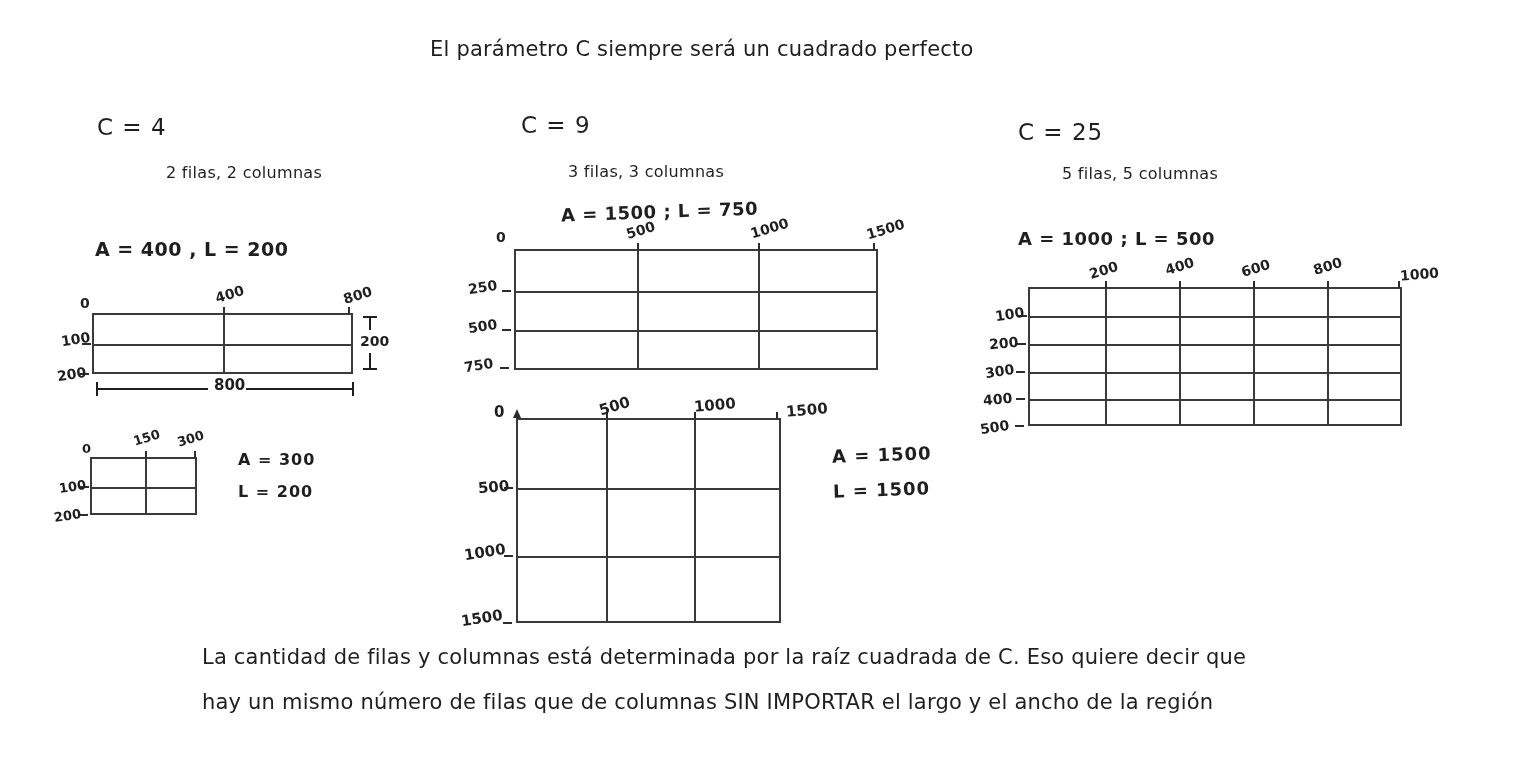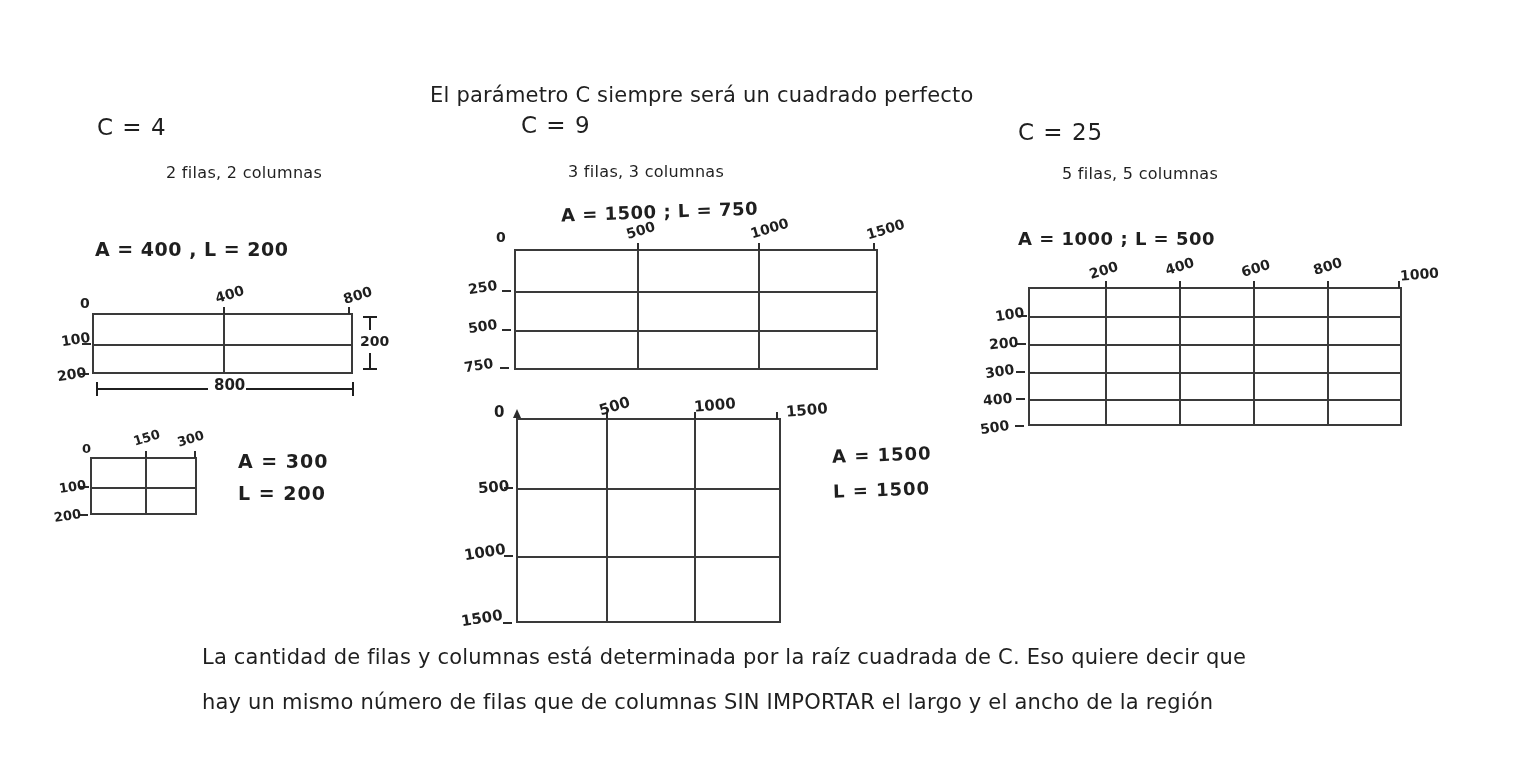--- a/index.html
+++ b/index.html
@@ -18,31 +18,31 @@
   .vline { position:absolute; top:0; bottom:0; width:2px; background:#3a3a3a; }
   .hline { position:absolute; left:0; right:0; height:2px; background:#3a3a3a; }
   .tick { position:absolute; font-size:14px; font-weight:700; line-height:1; white-space:nowrap; }
   .tick-sm { font-size:13px; }
   .rot { transform:rotate(-17deg); }
   .rot8 { transform:rotate(-9deg); }
   .rot4 { transform:rotate(-5deg); }
   .tm { position:absolute; width:2px; height:7px; background:#2c2c2c; top:-8px; }
   .lm { position:absolute; width:9px; height:2px; background:#2c2c2c; }
   .seg { position:absolute; background:#1f1f1f; }
-  .side-param { position:absolute; font-size:19px; font-weight:700; letter-spacing:1px; white-space:nowrap; }
+  .side-param { position:absolute; font-size:16px; font-weight:700; letter-spacing:1px; white-space:nowrap; }
   .arrow-up {
     position:absolute; width:0; height:0;
     border-left:4px solid transparent; border-right:4px solid transparent;
     border-bottom:9px solid #2c2c2c;
   }
 </style>
 </head>
 <body>
 
-<div class="abs title" style="left:430px; top:37px;margin-top:46px;">El parámetro C siempre será un cuadrado perfecto</div>
+<div class="abs title" style="left:430px; top:37px;">El parámetro C siempre será un cuadrado perfecto</div>
 
 <div class="abs c-head" style="left:97px; top:114px;">C = 4</div>
 <div class="abs c-note" style="left:134px; top:163px;">2 filas, 2 columnas</div>
 <div class="abs params" style="left:95px; top:238px; font-size:19px;">A = 400 ,   L = 200</div>
 
 <div class="gridbox" style="left:92px; top:313px; width:261px; height:61px;">
   <div class="vline" style="left:129px;"></div>
   <div class="hline" style="top:29px;"></div>
   <div class="tm" style="left:129px;"></div>
   <div class="tm" style="left:254px;"></div>

